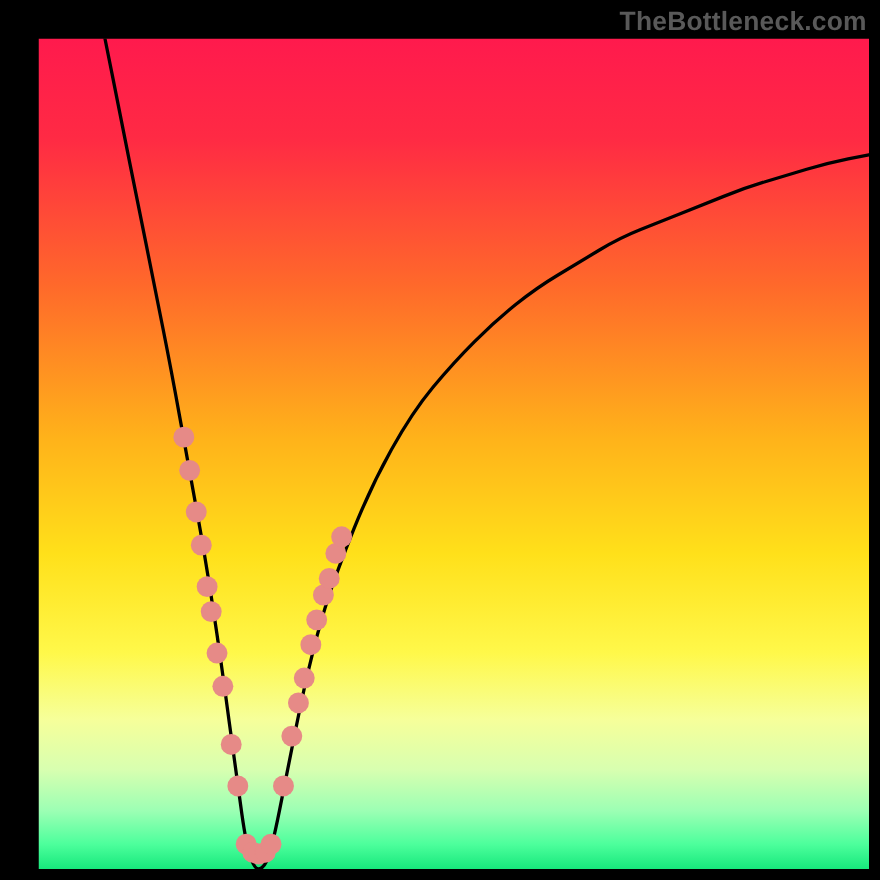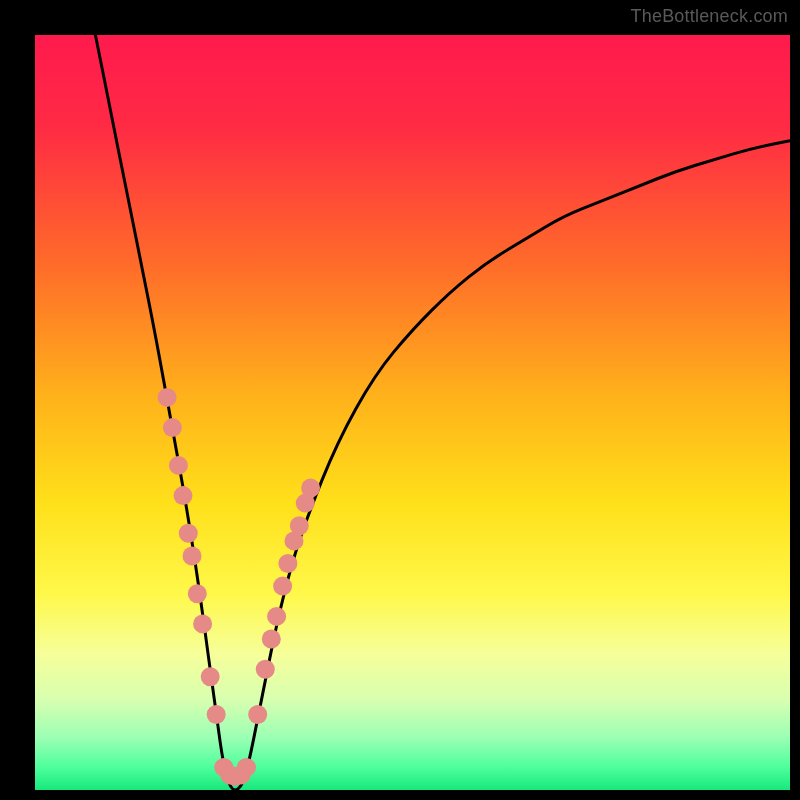--- a/index.html
+++ b/index.html
@@ -27,22 +27,22 @@
   }
   .gradient {
     position: absolute;
     left: 0; top: 0; right: 0; bottom: 0;
   }
   .watermark {
     position: absolute;
     top: 6px;
     right: 12px;
     color: #595959;
-    font-size: 18px;
-    font-weight: 400;
+    font-size: 24px;
+    font-weight: 700;
     letter-spacing: 0.2px;
   }
   svg.curve {
     position: absolute;
     left: 0; top: 0;
     width: 755px; height: 755px;
     overflow: visible;
   }
   .dot {
     fill: #e68a87;

